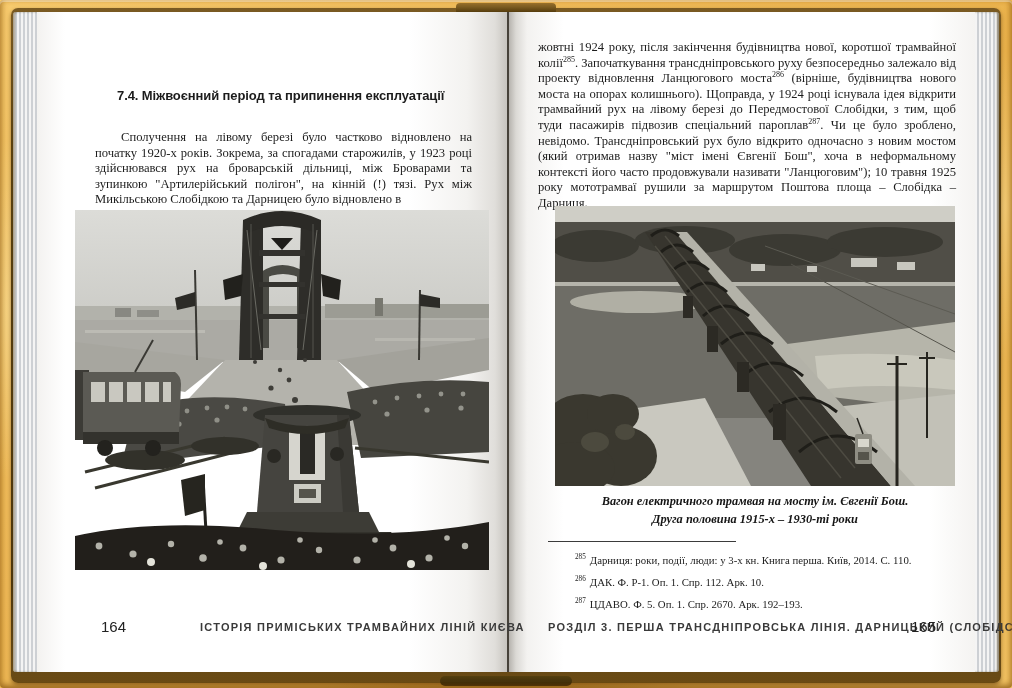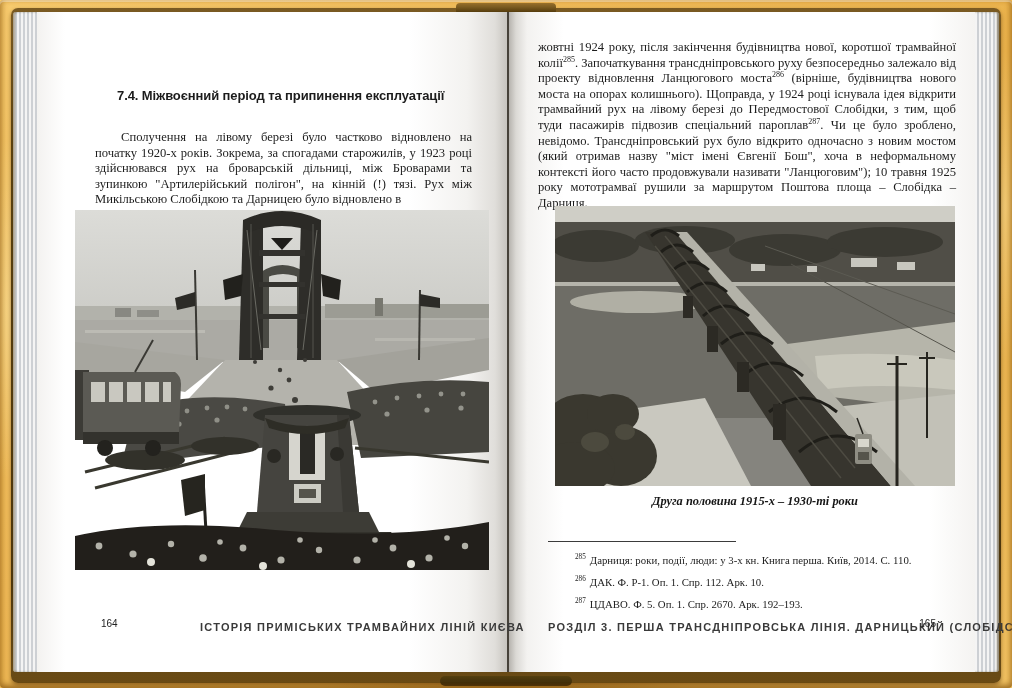--- a/index.html
+++ b/index.html
@@ -30,21 +30,21 @@
   .page-right{left:509px;width:466px;
     background:linear-gradient(90deg,#b6b3ae 0px,#dbd9d5 7px,#f3f2f0 18px,#ffffff 55px,#ffffff 420px,#f4f3f1 466px);}
   .spine-line{position:absolute;left:507px;top:12px;width:2px;height:660px;background:#47423a;}
 
   .abs{position:absolute;}
   .heading{font-family:"Liberation Sans",sans-serif;font-weight:bold;font-size:13px;color:#1c1c1c;letter-spacing:-.1px;}
   .bodytext{font-size:12.6px;color:#1d1d1d;text-align:justify;line-height:15.6px;}
   .bodytext .ind{display:inline-block;width:26px;}
   sup.ref{font-size:8px;line-height:0;vertical-align:super;}
   .caption{font-weight:bold;font-style:italic;font-size:12.4px;color:#161616;text-align:center;line-height:18px;}
-  .pagenum{font-family:"Liberation Sans",sans-serif;font-size:10px;color:#222;}
+  .pagenum{font-family:"Liberation Sans",sans-serif;font-size:15px;color:#222;}
   .running{font-family:"Liberation Sans",sans-serif;font-weight:bold;font-size:11px;letter-spacing:1.25px;color:#3a3a3a;white-space:nowrap;}
   .fnrule{position:absolute;height:1px;background:#3b3b3b;}
   .fn{font-size:10.8px;color:#222;line-height:19.4px;}
   .fn sup{font-size:7.2px;margin-right:4px;}
   .photo{display:block;}
 </style>
 </head>
 <body>
 
 <div class="stage">
@@ -291,20 +291,21 @@
       <ellipse cx="20" cy="262" rx="40" ry="26"></ellipse>
         <ellipse cx="58" cy="208" rx="26" ry="20"></ellipse>
     </g>
     <g fill="#4c4a3e">
         <ellipse cx="40" cy="236" rx="14" ry="10"></ellipse>
         <ellipse cx="70" cy="226" rx="10" ry="8"></ellipse>
       </g>
   </svg>
 
   <div class="abs caption" style="left:555px;top:492px;width:400px;">
+    <div>Вагон електричного трамвая на мосту ім. Євгенії Бош.</div>
     <div>Друга половина 1915-х – 1930-ті роки</div>
   </div>
 
   <div class="fnrule" style="left:548px;top:541px;width:188px;"></div>
 
   <div class="abs fn" style="left:575px;top:548px;width:382px;">
     <div><sup>285</sup><span>Дарниця: роки, події, люди: у 3-х кн. Книга перша. Київ, 2014. С. 110.</span></div>
     <div><sup>286</sup><span>ДАК. Ф. Р-1. Оп. 1. Спр. 112. Арк. 10.</span></div>
     <div><sup>287</sup><span>ЦДАВО. Ф. 5. Оп. 1. Спр. 2670. Арк. 192–193.</span></div>
   </div>

